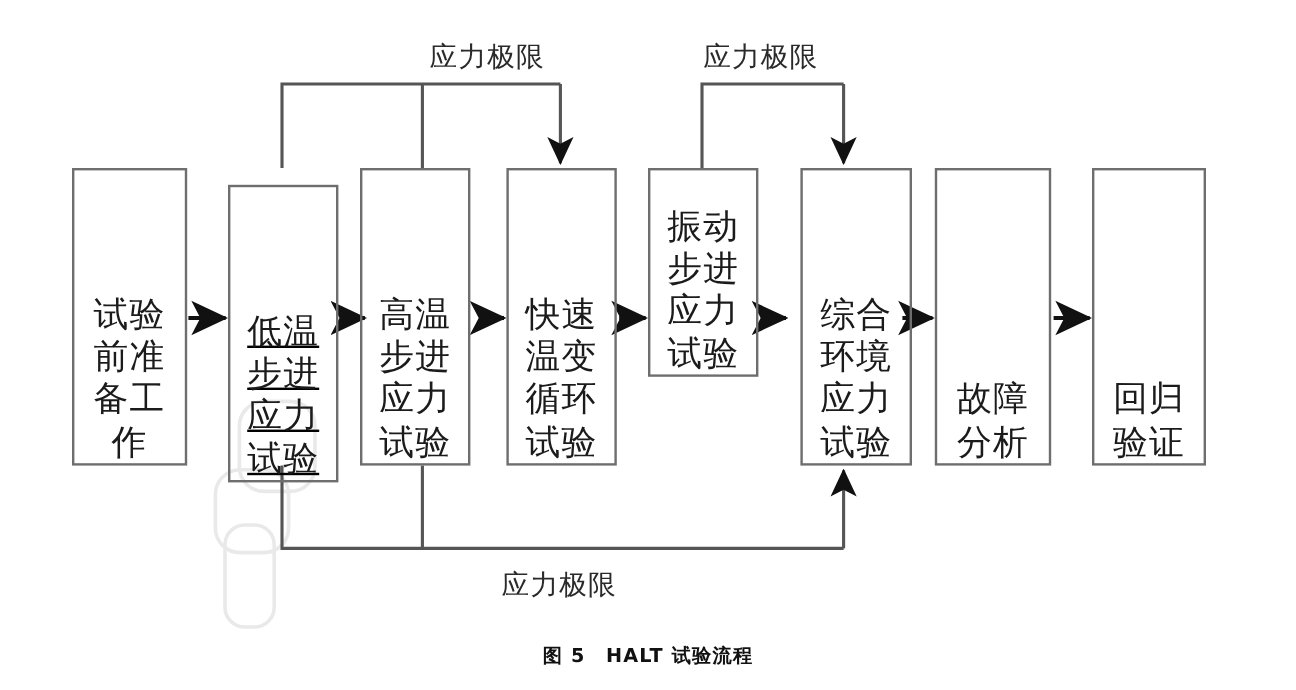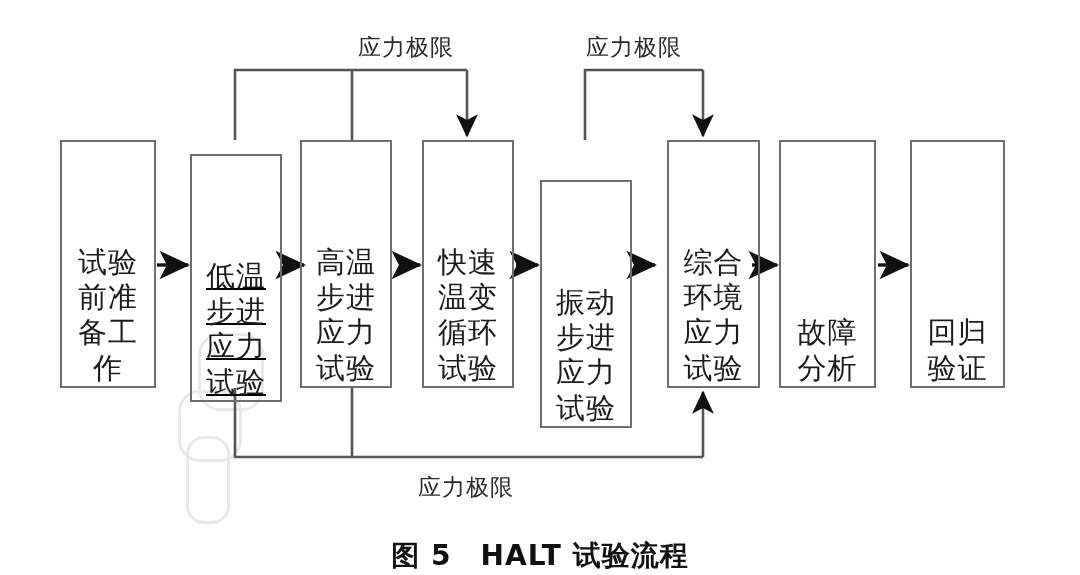--- a/index.html
+++ b/index.html
@@ -54,21 +54,21 @@
     letter-spacing: 1px;
     white-space: nowrap;
   }
   #figure-caption {
     position: absolute;
     left: 0;
     top: 537px;
     width: 1080px;
     text-align: center;
     font-family: "DejaVu Sans", "Liberation Sans", sans-serif;
-    font-size: 28px;
+    font-size: 16px;
     font-weight: bold;
     color: #111111;
     letter-spacing: 1px;
   }
   .watermark {
     position: absolute;
     border: 3px solid #e9e9e9;
     border-radius: 22px;
     background: transparent;
     pointer-events: none;
@@ -141,21 +141,21 @@
 步进
 应力
 试验</span>
   </div>
   <div class="flow-box" style="left:422px;top:140px;width:92px;height:248px;">
     <span class="box-label">快速
 温变
 循环
 试验</span>
   </div>
-  <div class="flow-box" style="left:540px;top:140px;width:92px;height:248px;margin-top:40px;">
+  <div class="flow-box" style="left:540px;top:140px;width:92px;height:174px;">
     <span class="box-label">振动
 步进
 应力
 试验</span>
   </div>
   <div class="flow-box" style="left:667px;top:140px;width:93px;height:248px;">
     <span class="box-label">综合
 环境
 应力
 试验</span>

